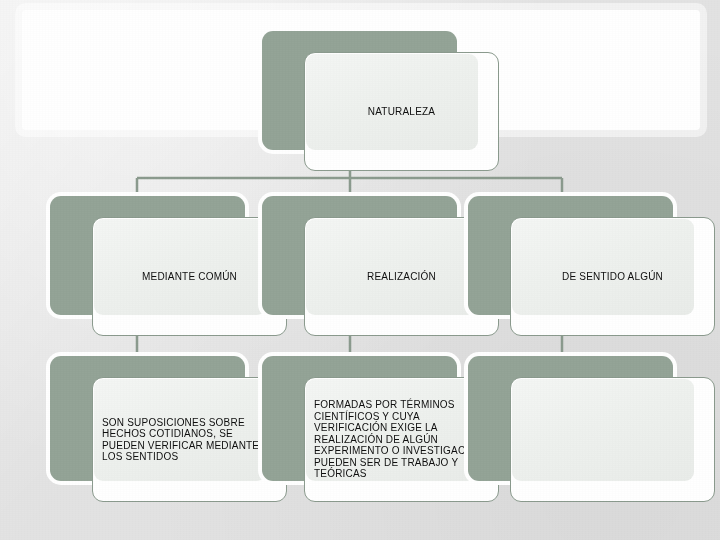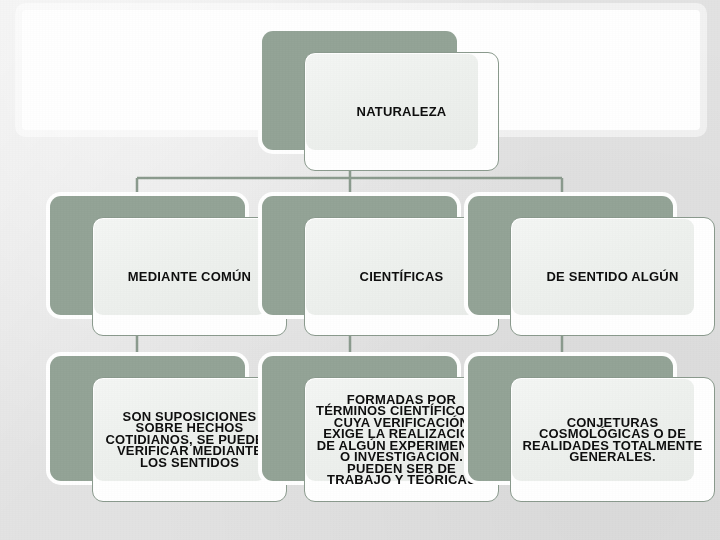--- a/index.html
+++ b/index.html
@@ -108,26 +108,25 @@
     left: 0;
     top: 0;
     width: 195px;
     height: 119px;
     box-sizing: border-box;
     padding: 4px 10px;
     display: flex;
     flex-direction: column;
     align-items: center;
     justify-content: center;
-    text-align: center;
+    text-align: left;
     color: #0d0d0d;
-    font-size: 13px;
+    font-size: 10px;
     line-height: 11.5px;
     letter-spacing: 0.2px;
-    font-weight: bold;
   }
   .node .label p {
     margin: 0;
   }
   .node .label p + p {
     margin-top: 10px;
   }
 
   
   .node.wide .plate,
@@ -187,21 +186,21 @@
       <p>MEDIANTE COMÚN</p>
     </div>
   </div>
 
   <div class="node" style="left: 262px; top: 196px;">
     <div class="plate"></div>
     <div class="card">
       <div class="face"></div>
     </div>
     <div class="label" style="left: 42px; top: 21px;">
-      <p>CIENTÍFICAS</p>
+      <p>REALIZACIÓN</p>
     </div>
   </div>
 
   <div class="node wide" style="left: 468px; top: 196px;">
     <div class="plate"></div>
     <div class="card">
       <div class="face"></div>
     </div>
     <div class="label" style="left: 42px; top: 21px;">
       <p>DE SENTIDO ALGÚN</p>
@@ -227,18 +226,17 @@
       <p>FORMADAS POR TÉRMINOS CIENTÍFICOS Y CUYA VERIFICACIÓN EXIGE LA REALIZACIÓN DE ALGÚN EXPERIMENTO O INVESTIGACIÓN. PUEDEN SER DE TRABAJO Y TEÓRICAS</p>
     </div>
   </div>
 
   <div class="node wide tall" style="left: 468px; top: 356px;">
     <div class="plate"></div>
     <div class="card">
       <div class="face"></div>
     </div>
     <div class="label" style="left: 42px; top: 21px;">
-      <p>CONJETURAS COSMOLÓGICAS O DE REALIDADES TOTALMENTE GENERALES.</p>
     </div>
   </div>
 
   <div id="texture"></div>
 </div>
 
 </body></html>

